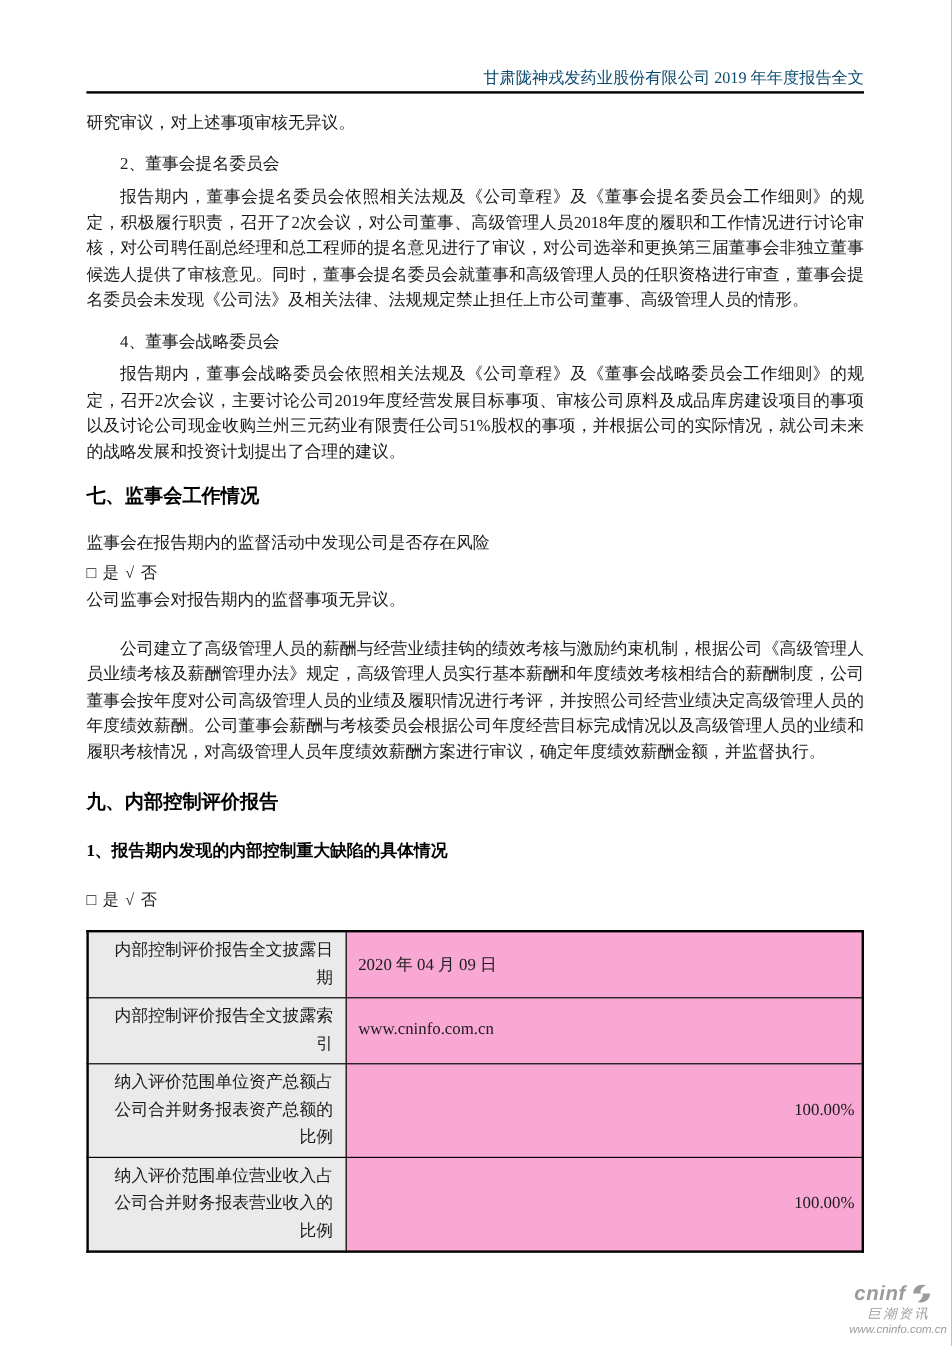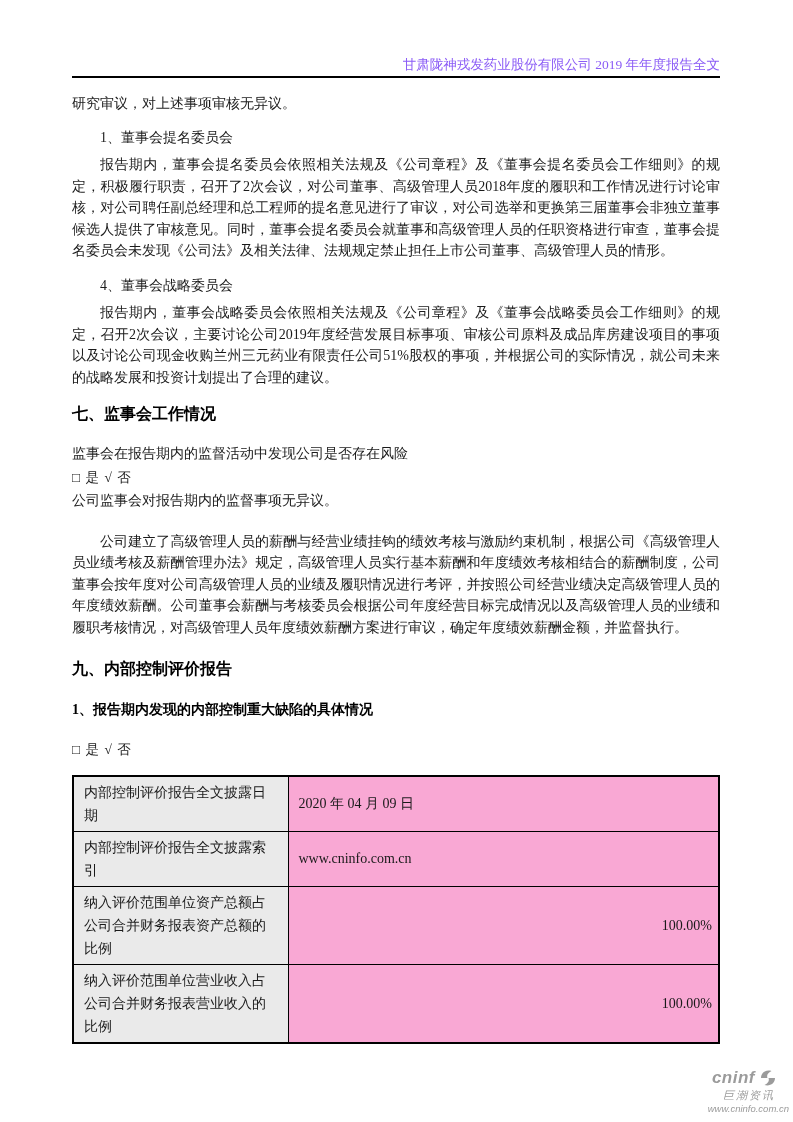--- a/index.html
+++ b/index.html
@@ -13,21 +13,21 @@
     font-family: "Liberation Serif", "DejaVu Serif", serif;
     color: #1a1a1a;
     overflow: hidden;
   }
   .content { padding: 0 73px 0 72px; }
   .header-title {
     padding-top: 56px;
     text-align: right;
     font-size: 13.5px;
     line-height: 17px;
-    color: #8b5cf6;
+    color: #0c4a6e;
   }
   .header-rule { border-bottom: 2px solid #000; margin-top: 3px; }
   p.body-line { font-size: 14px; line-height: 21.5px; }
   .intro { margin-top: 15px; }
   .sub-heading { margin-top: 12px; padding-left: 28px; font-size: 14px; line-height: 21.5px; }
   .sub-heading.s4 { margin-top: 13px; }
   .para {
     margin-top: 6px;
     font-size: 14px;
     line-height: 21.5px;
@@ -64,21 +64,21 @@
   }
   table.ic-table td {
     border: 1.5px solid #000;
     vertical-align: middle;
     padding: 4px 10px;
   }
   td.label-cell {
     width: 215px;
     background: #eaeaea;
     line-height: 23px;
-    text-align: left;
+    text-align: right;
   }
   td.value-cell { background: #f9a8d4; text-align: left; padding-left: 12px; }
   td.value-cell.num { text-align: right; padding-right: 6px; }
   tr.row-short td { height: 38px; }
   tr.row-tall td { height: 57px; }
   .cninfo-logo {
     position: absolute;
     right: 4px;
     bottom: 8px;
     text-align: right;
@@ -106,21 +106,21 @@
 </head>
 <body>
 
 <div class="page">
   <div class="content">
     <div class="header-title">甘肃陇神戎发药业股份有限公司 2019 年年度报告全文</div>
     <div class="header-rule"></div>
 
     <p class="body-line intro">研究审议，对上述事项审核无异议。</p>
 
-    <p class="sub-heading">1、董事会提名委员会</p>
+    <p class="sub-heading">2、董事会提名委员会</p>
     <p class="para">报告期内，董事会提名委员会依照相关法规及《公司章程》及《董事会提名委员会工作细则》的规定，积极履行职责，召开了2次会议，对公司董事、高级管理人员2018年度的履职和工作情况进行讨论审核，对公司聘任副总经理和总工程师的提名意见进行了审议，对公司选举和更换第三届董事会非独立董事候选人提供了审核意见。同时，董事会提名委员会就董事和高级管理人员的任职资格进行审查，董事会提名委员会未发现《公司法》及相关法律、法规规定禁止担任上市公司董事、高级管理人员的情形。</p>
 
     <p class="sub-heading s4">4、董事会战略委员会</p>
     <p class="para">报告期内，董事会战略委员会依照相关法规及《公司章程》及《董事会战略委员会工作细则》的规定，召开2次会议，主要讨论公司2019年度经营发展目标事项、审核公司原料及成品库房建设项目的事项以及讨论公司现金收购兰州三元药业有限责任公司51%股权的事项，并根据公司的实际情况，就公司未来的战略发展和投资计划提出了合理的建议。</p>
 
     <h2 class="section h2-7">七、监事会工作情况</h2>
     <p class="body-line line-after-h2">监事会在报告期内的监督活动中发现公司是否存在风险</p>
     <p class="checkbox-line tight">□ 是 √ 否</p>
     <p class="body-line tight">公司监事会对报告期内的监督事项无异议。</p>
 

